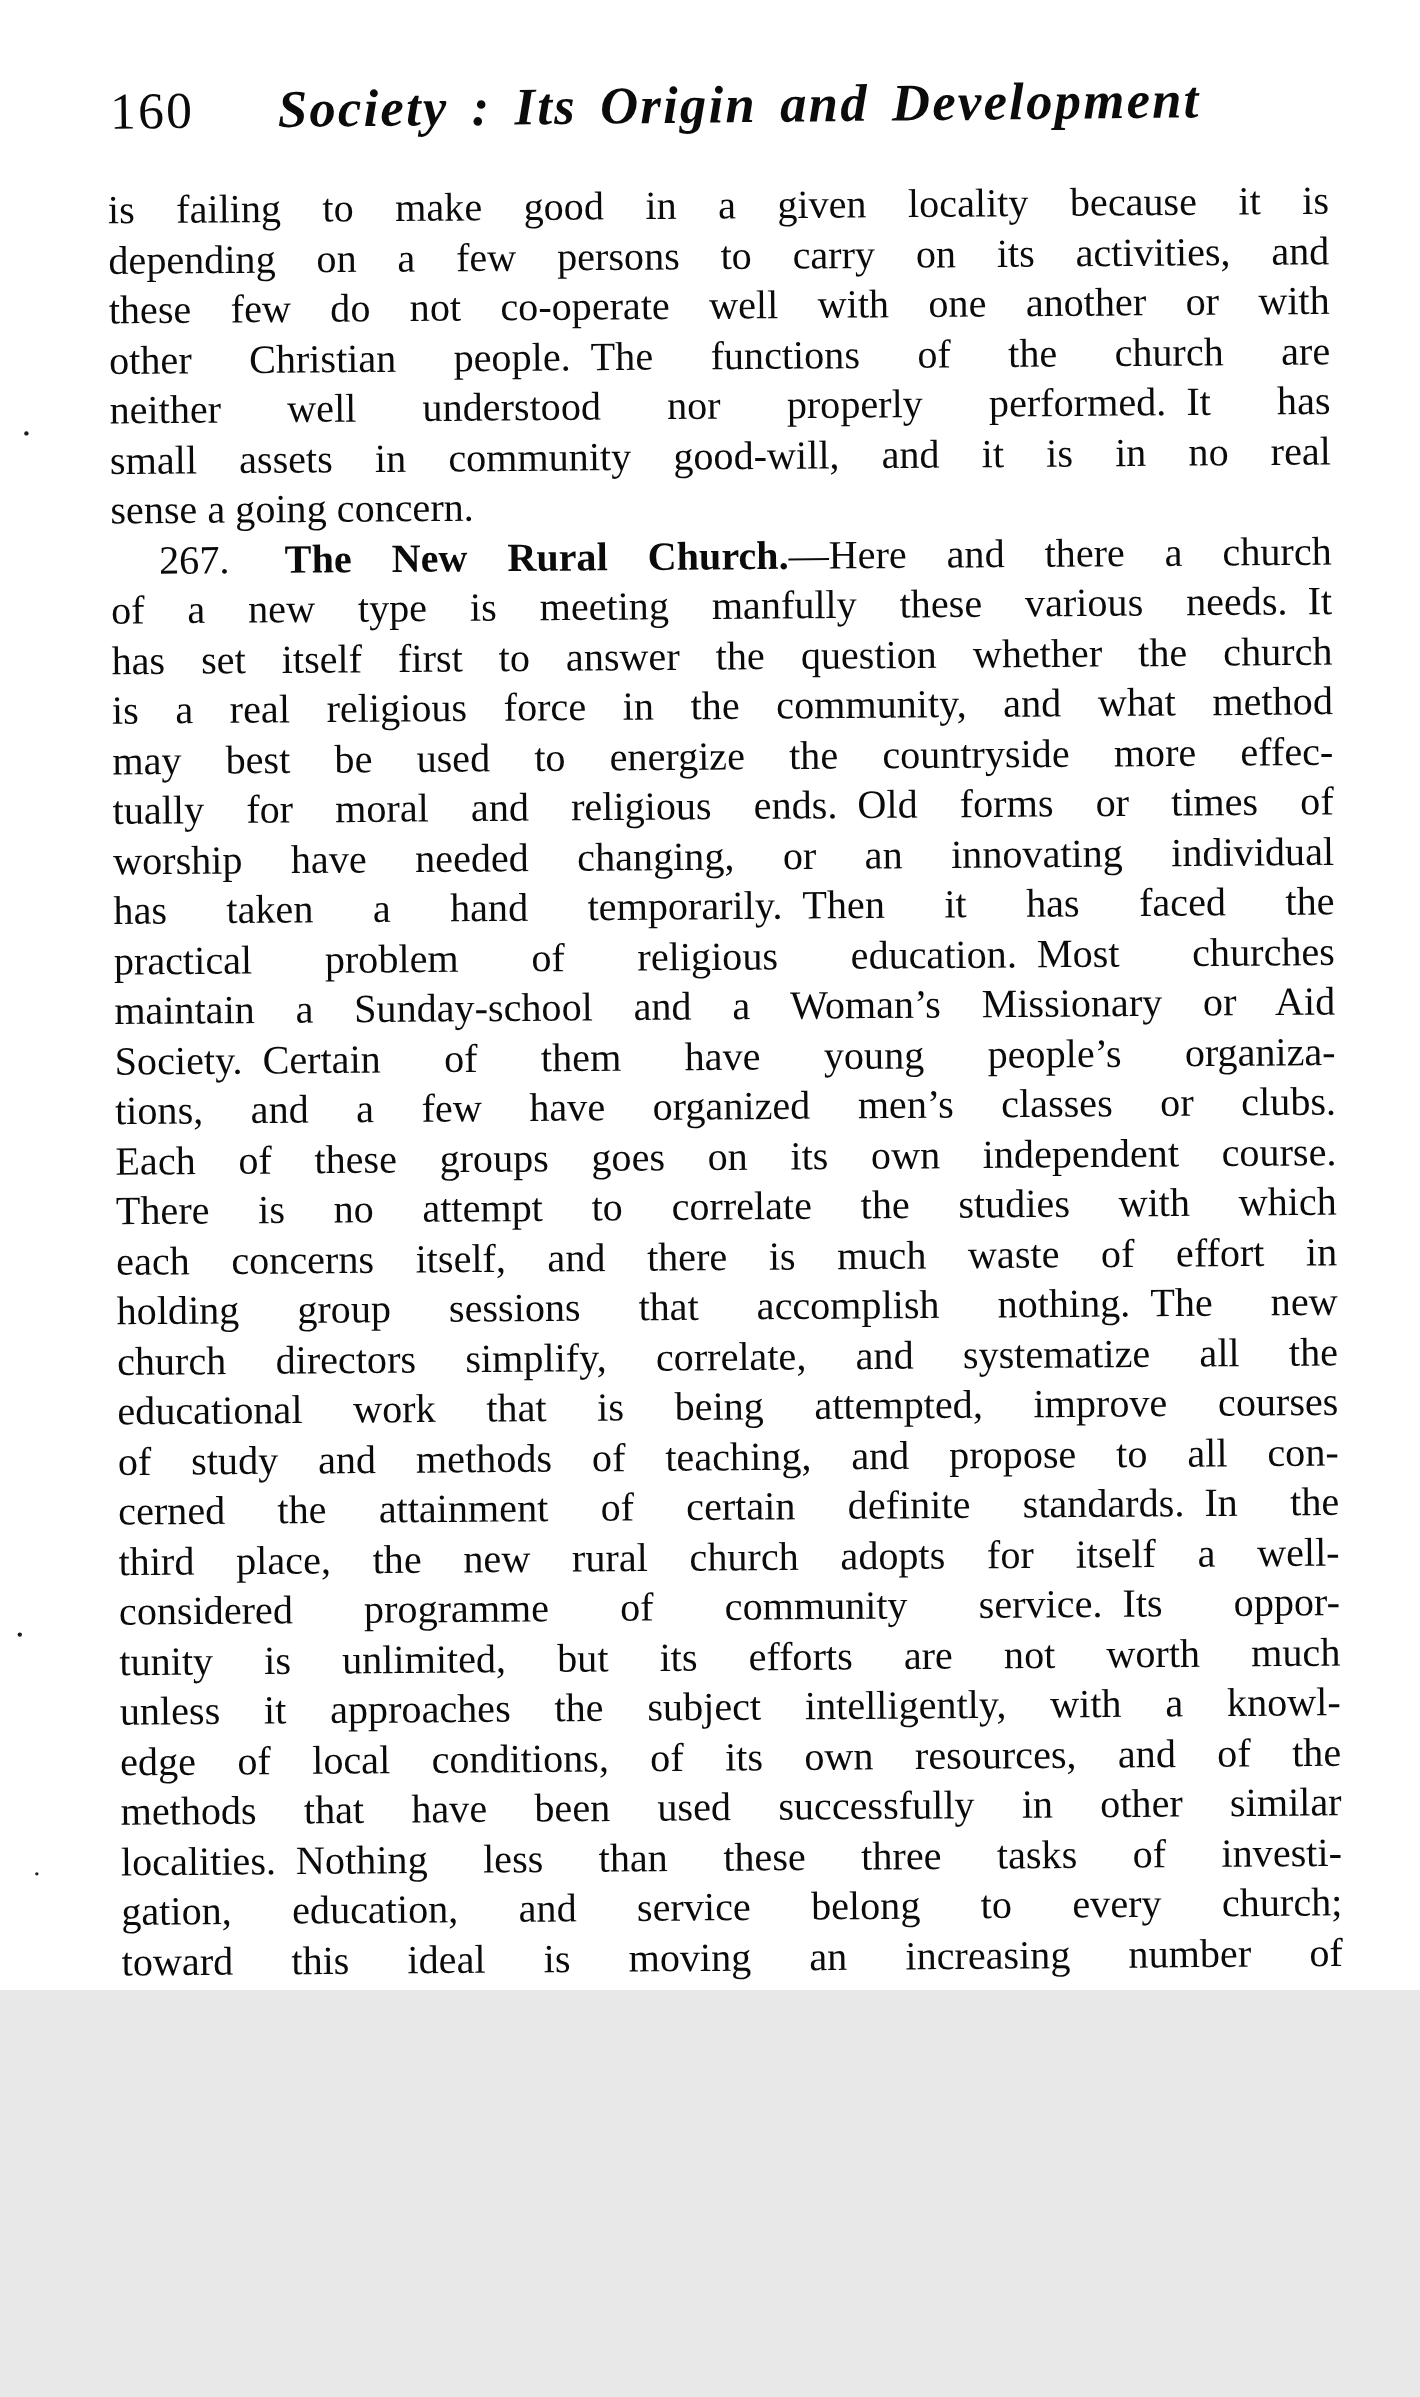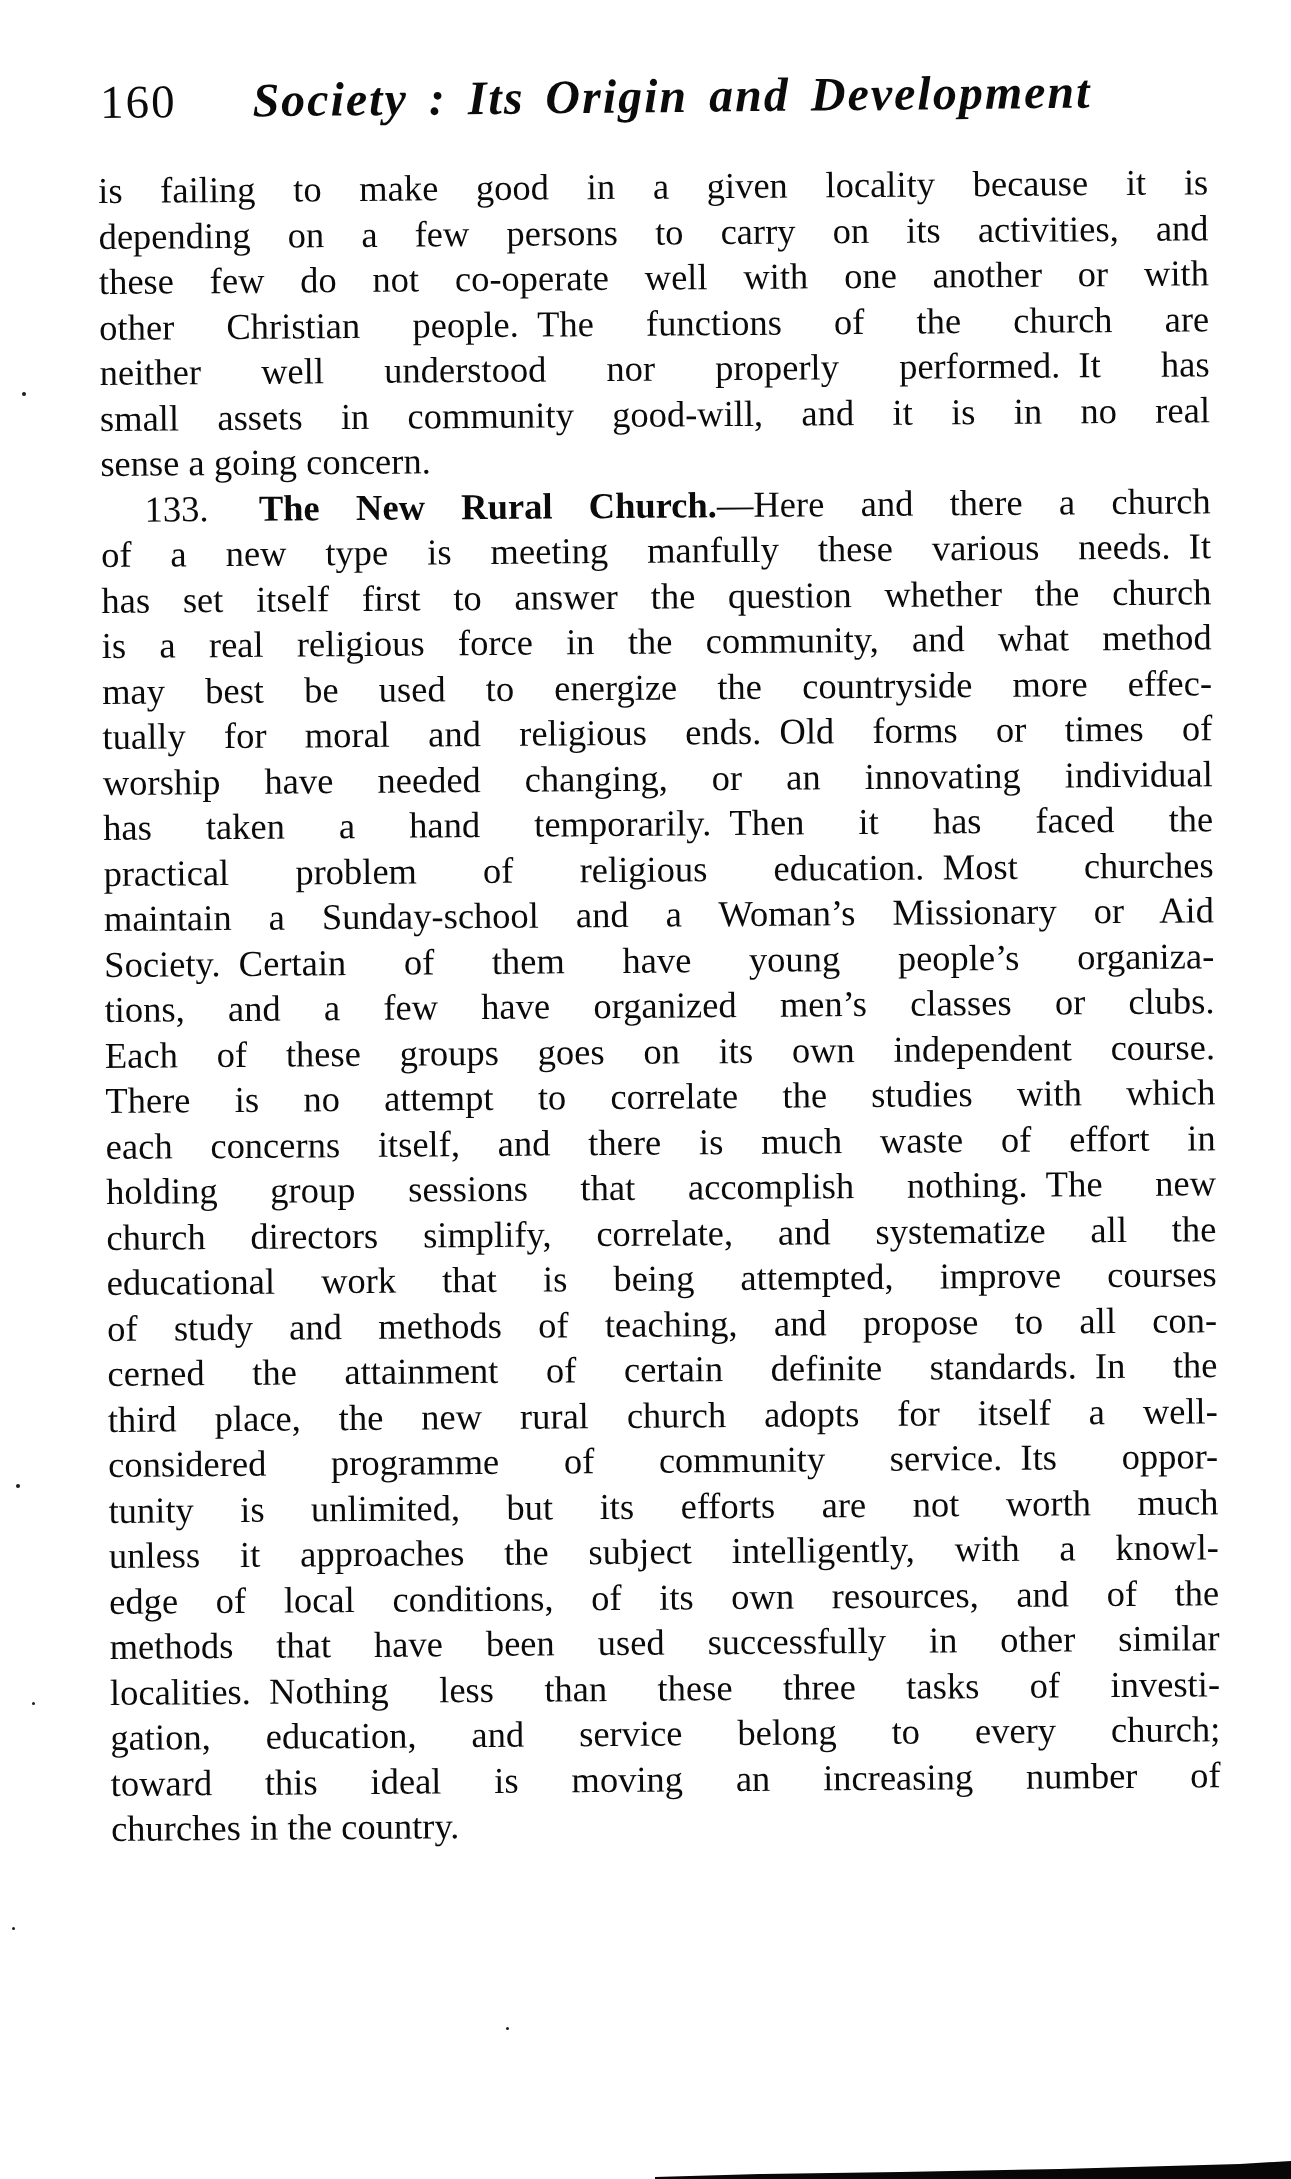--- a/index.html
+++ b/index.html
@@ -1,19 +1,19 @@
 <!DOCTYPE html>
 <html><head>
 <meta charset="utf-8">
 <style>
   html, body { margin: 0; padding: 0; background: #e8e8e8; }
   .page {
     position: relative;
     width: 1291px;
-    height: 2179px;
+    height: 1809px;
     background: #ffffff;
     overflow: hidden;
     font-family: "Liberation Serif", "DejaVu Serif", serif;
     color: #0b0b0b;
   }
   
   .running-head {
     position: absolute;
     left: 100px;
     top: 74px;
@@ -83,21 +83,21 @@
     <div class="line">is failing to make good in a given locality because it is</div>
         <div class="line">depending on a few persons to carry on its activities, and</div>
         <div class="line">these few do not co-operate well with one another or with</div>
         <div class="line">other Christian people. The functions of the church are</div>
         <div class="line">neither well understood nor properly performed. It has</div>
         <div class="line">small assets in community good-will, and it is in no real</div>
         <div class="line">sense a going concern.</div>
       </div>
 
     <div class="line indent">
-      <span class="sec-num">133.</span>
+      <span class="sec-num">267.</span>
       <b class="sec-title">The New Rural Church.</b><span>—Here and there a church</span>
     </div>
 
     <div class="para">
 
     <div class="line">of a new type is meeting manfully these various needs. It</div>
         <div class="line">has set itself first to answer the question whether the church</div>
         <div class="line">is a real religious force in the community, and what method</div>
         <div class="line">may best be used to energize the countryside more effec-</div>
         <div class="line">tually for moral and religious ends. Old forms or times of</div>

